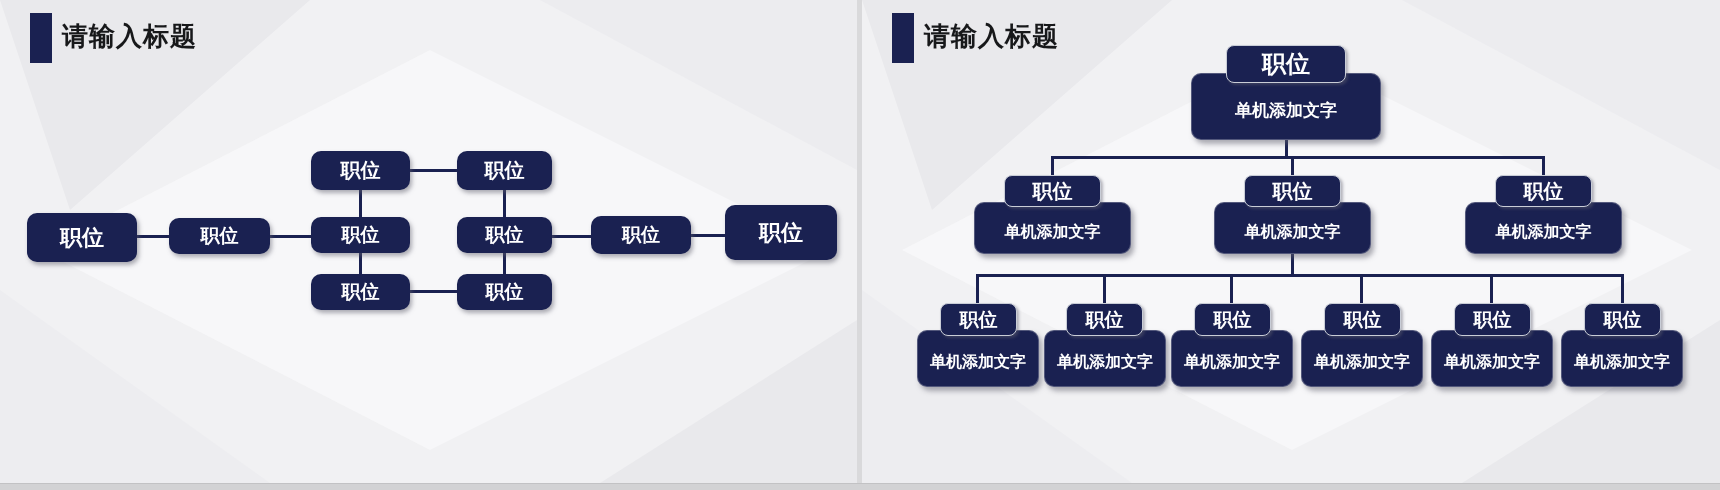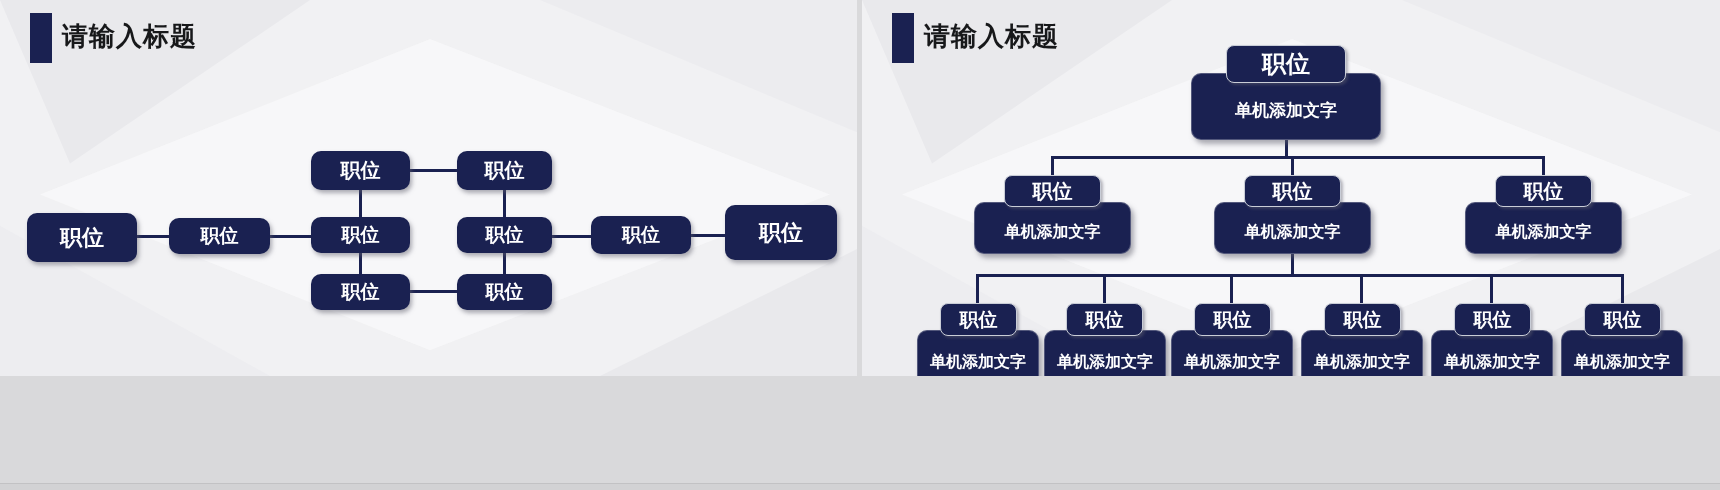--- a/index.html
+++ b/index.html
@@ -5,21 +5,21 @@
   * { box-sizing: border-box; }
   html,body { margin:0; padding:0; }
   body {
     width:1720px; height:490px;
     background:#d9d9db;
     font-family:"DejaVu Sans","Liberation Sans",sans-serif;
     overflow:hidden;
   }
   .stage { position:relative; width:1720px; height:490px; }
   .slide {
-    position:absolute; top:0; height:376px;
+    position:absolute; top:0; height:483px;
     background:#f1f1f3; overflow:hidden;
   }
   .slide-left  { left:0;   width:857px; }
   .slide-right { left:862px; width:858px; }
   .facets { position:absolute; left:0; top:0; width:100%; height:100%; pointer-events:none; }
   .bottom-strip {
     position:absolute; left:0; top:483px; width:1720px; height:7px;
     background:#d2d2d4; border-top:1px solid #c2c2c4;
   }
   

